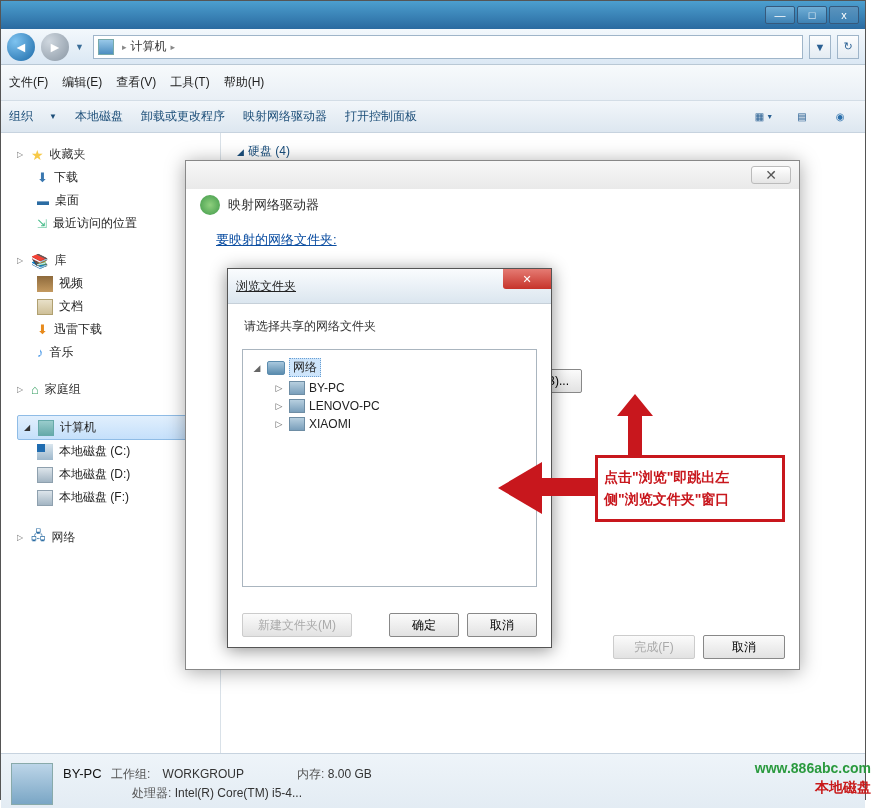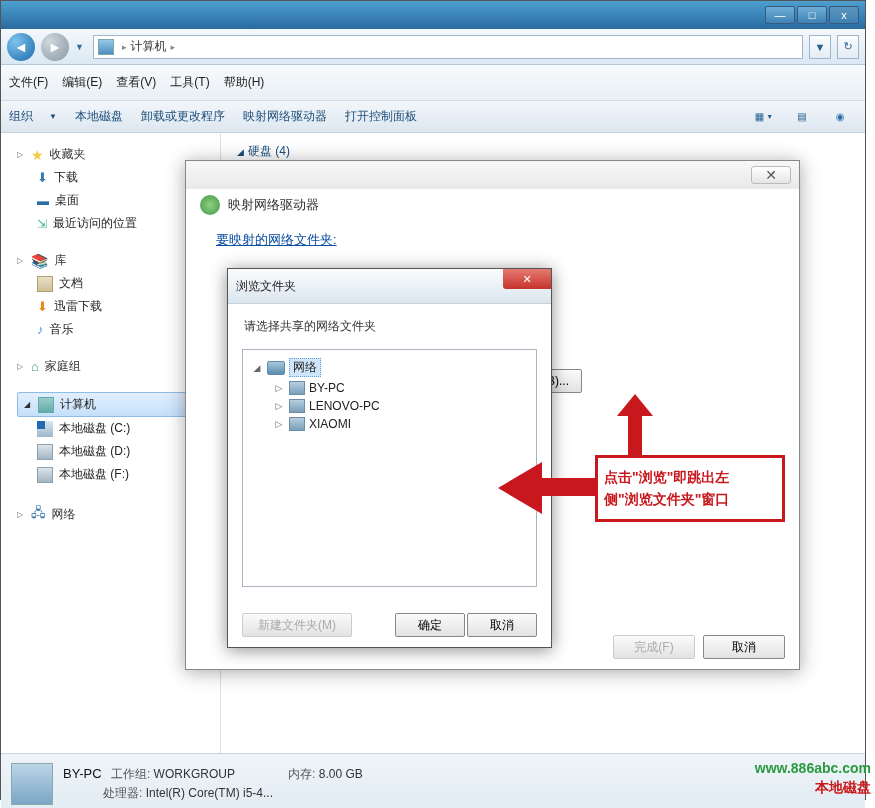--- a/index.html
+++ b/index.html
@@ -73,31 +73,31 @@
   .dlg-map .link { color:#0d4fa2; text-decoration:underline; font-size:13px;margin-bottom:10px;display:inline-block;}
   .dlg-map .combo-row{display:flex;align-items:center;gap:10px;margin-top:110px;}
   .dlg-map .dd{width:20px;height:24px;border:1px solid #abb;border-left:none;background:linear-gradient(#f5f8fb,#dde5eb);display:flex;align-items:center;justify-content:center;color:#333;font-size:9px;}
   .dlg-map .browse{height:24px;padding:0 12px;border:1px solid #888;background:linear-gradient(#fbfbfb,#e2e2e2);font-size:12px;cursor:pointer;border-radius:2px;}
   .dlg-map .foot { position:absolute;bottom:10px;right:14px;display:flex;gap:8px;}
   .dlg-map .foot button{height:24px;width:82px;border:1px solid #888;background:linear-gradient(#fbfbfb,#e2e2e2);font-size:12px;border-radius:2px;cursor:pointer;}
   .dlg-map .foot button.disabled{color:#aaa;border-color:#ccc;cursor:default;}
 
   
   .dlg-browse { position:absolute; top:268px; left:227px; width:325px; height:380px; background:#fff; border:1px solid #555; box-shadow:0 2px 16px rgba(0,0,0,.45);}
-  .dlg-browse .tb{height:26px;background:linear-gradient(#fafcfe,#dbe6ef);display:flex;align-items:center;padding:17px 8px;font-size:12px;color:#222;position:relative;border-bottom:1px solid #c6d0d9;}
+  .dlg-browse .tb{height:26px;background:linear-gradient(#fafcfe,#dbe6ef);display:flex;align-items:center;padding:17px 8px;font-size:12px;color:#222;position:relative;border-bottom:1px solid #c6d0d9;text-decoration:underline;}
   .dlg-browse .tb .xbtn{position:absolute;right:0;top:0;width:48px;height:20px;background:linear-gradient(#e57b73,#c6332a);color:#fff;display:flex;align-items:center;justify-content:center;font-size:11px;border-bottom-left-radius:3px;cursor:pointer;}
   .dlg-browse .msg{padding:14px 16px 8px;font-size:12px;color:#333;}
   .dlg-browse .tree{margin:6px 14px;border:1px solid #aab5bf;height:238px;padding:6px 4px;font-size:12px;color:#222;overflow:auto;}
   .dlg-browse .tree .node{display:flex;align-items:center;gap:4px;padding:2px 4px;}
   .dlg-browse .tree .node .exp{font-size:9px;color:#666;width:12px;text-align:center;}
   .dlg-browse .tree .node.root .lbl{background:#cee5fb;border:1px dotted #6a9fd2;padding:0 3px;}
   .dlg-browse .tree .child{padding-left:22px;}
   .dlg-browse .tree .pic{width:16px;height:14px;background:linear-gradient(#b7cfdf,#7a9fbb);display:inline-block;border:1px solid #6e8da4;}
   .dlg-browse .tree .neti{width:18px;height:14px;display:inline-block;background:linear-gradient(#a9c8de,#5b8cae);border:1px solid #5b8cae;border-radius:2px;}
-  .dlg-browse .btm{position:absolute;bottom:10px;left:14px;right:14px;display:flex;gap:2px;}
+  .dlg-browse .btm{position:absolute;bottom:10px;left:14px;right:14px;display:flex;gap:8px;}
   .dlg-browse .btm button{height:24px;border:1px solid #888;background:linear-gradient(#fbfbfb,#e2e2e2);font-size:12px;border-radius:2px;cursor:pointer;padding:0 8px;}
   .dlg-browse .btm .new{flex:none;width:110px;color:#aaa;border-color:#ccc;cursor:default;}
   .dlg-browse .btm .sp{flex:1;}
   .dlg-browse .btm .ok,.dlg-browse .btm .cancel{width:70px;}
 
   
   .anno-box{position:absolute;top:455px;left:595px;width:190px;padding:8px 6px;border:3px solid #c8171d;font-size:14px;color:#c8171d;font-weight:bold;line-height:1.6;text-align:left;background:#fff;}
   .arrow-body{position:absolute;top:478px;left:540px;width:58px;height:18px;background:#c8171d;}
   .arrow-head{position:absolute;top:462px;left:498px;width:0;height:0;border-top:26px solid transparent;border-bottom:26px solid transparent;border-right:44px solid #c8171d;}
   .arrow-up-body{position:absolute;top:412px;left:628px;width:14px;height:44px;background:#c8171d;}
@@ -178,20 +178,24 @@
             <span>最近访问的位置</span>
           </div>
       </div>
       <div class="side-group">
         <div class="side-header">
             <span class="exp">▷</span>
             <span class="ico-lib">📚</span>
             <span>库</span>
           </div>
         <div class="side-item">
+            <span class="ico16 ico-video"></span>
+            <span>视频</span>
+          </div>
+        <div class="side-item">
             <span class="ico16 ico-doc"></span>
             <span>文档</span>
           </div>
         <div class="side-item">
             <span class="ico-thunder">⬇</span>
             <span>迅雷下载</span>
           </div>
         <div class="side-item">
             <span class="ico-music">♪</span>
             <span>音乐</span>
@@ -243,26 +247,26 @@
       </div>
     </div>
   </div>
 
   <div class="bottompanel">
     <div class="thumb"></div>
     <div class="meta">
       <div>
         <span class="name">BY-PC</span>
         <span style="margin-left:6px;color:#555;">工作组:</span>
-        <span style="color:#333;">WORKGROUP</span>
+        <span style="color:#333;margin-left:9px;">WORKGROUP</span>
         <span style="margin-left:50px;color:#555;">内存:</span>
         <span style="color:#333;">8.00 GB</span>
       </div>
       <div style="margin-top:2px;">
-        <span style="margin-left:40px;color:#555;">处理器:</span>
+        <span style="margin-left:69px;color:#555;">处理器:</span>
         <span style="color:#333;">Intel(R) Core(TM) i5-4...</span>
       </div>
     </div>
   </div>
 </div>
 
 <div class="dlg-map">
   <div class="hdr">
       <div class="close">✕</div>
     </div>

